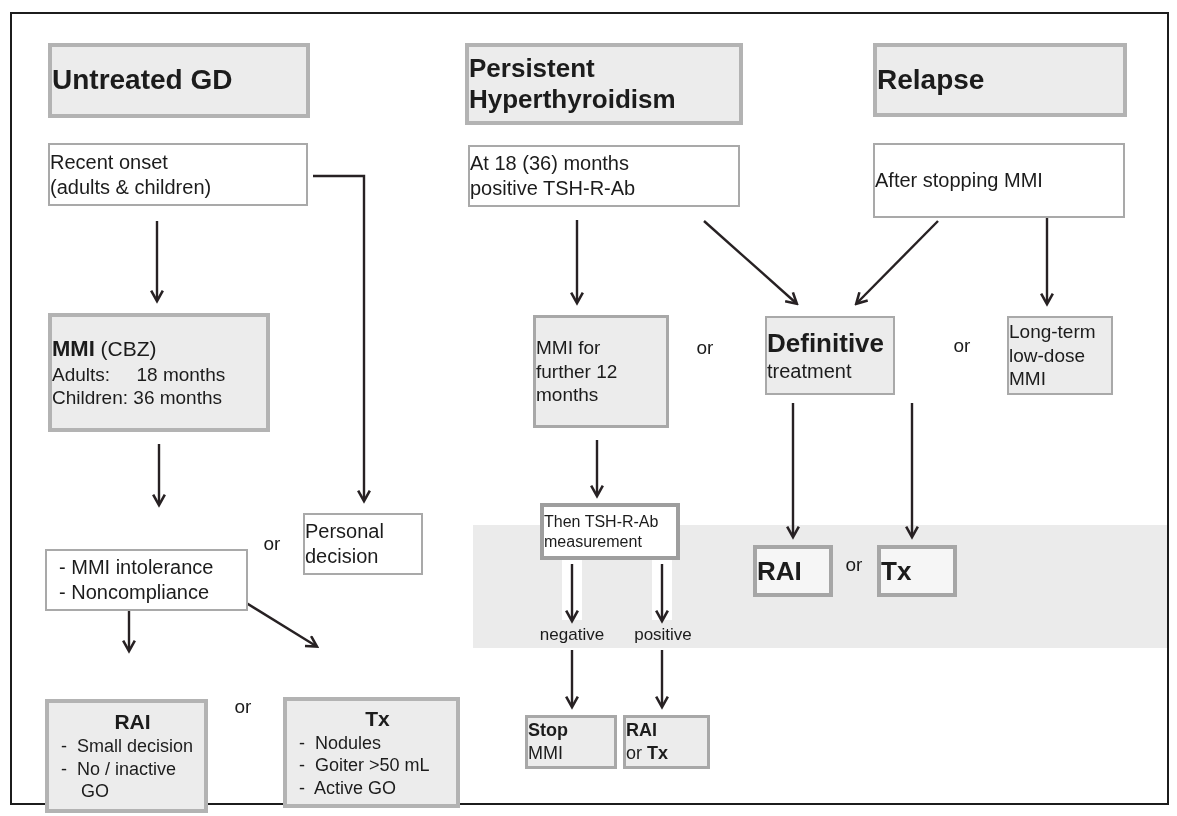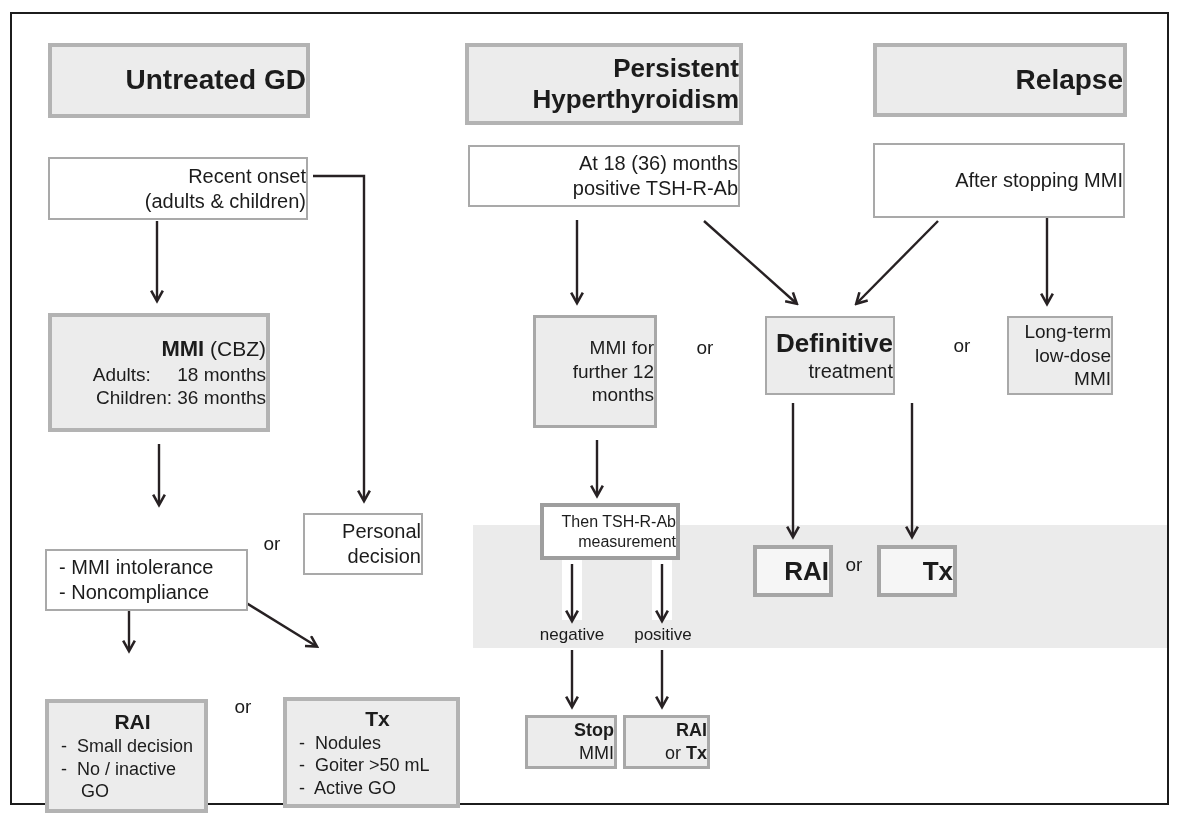--- a/index.html
+++ b/index.html
@@ -3,21 +3,21 @@
 <meta charset="utf-8">
 <style>
   html,body{margin:0;padding:0;background:#ffffff;}
   body{width:1177px;height:816px;position:relative;overflow:hidden;
        font-family:"Liberation Sans", sans-serif;color:#1c1c1c;}
   .frame{position:absolute;left:10px;top:12px;width:1159px;height:793px;
          border:2px solid #1c1c1c;box-sizing:border-box;background:#ffffff;}
   .band{position:absolute;background:#ebebeb;}
   .strip{position:absolute;background:#ffffff;}
   .box{position:absolute;box-sizing:border-box;display:flex;flex-direction:column;
-       align-items:flex-end;justify-content:center;text-align:center;line-height:1.25;}
+       align-items:flex-start;justify-content:center;text-align:center;line-height:1.25;}
   .fill-gray{background:#ececec;}
   .fill-white{background:#ffffff;}
   .fill-light{background:#f6f6f6;}
   .b-thick{border:4px solid #b3b3b3;}
   .b-med{border:3px solid #a8a8a8;}
   .b-thin{border:2px solid #a9a9a9;}
   .b-then{border:4px solid #9e9e9e;}
   .hdr{font-weight:bold;font-size:28px;line-height:1.15;}
   .hdr-sm{font-weight:bold;font-size:26px;line-height:1.2;}
   .t20{font-size:20px;}
@@ -62,21 +62,21 @@
   <line x1="572" y1="564" x2="572" y2="620" marker-end="url(#ah)"></line>
   <line x1="662" y1="564" x2="662" y2="620" marker-end="url(#ah)"></line>
   <line x1="572" y1="650" x2="572" y2="706" marker-end="url(#ah)"></line>
   <line x1="662" y1="650" x2="662" y2="706" marker-end="url(#ah)"></line>
 </svg>
 
 <div class="box fill-gray b-thick hdr" style="left:48px;top:43px;width:262px;height:75px;">
   <div>Untreated GD</div>
 </div>
 
-<div class="box fill-white b-thin t20" style="left:48px;top:157px;width:260px;height:63px;">
+<div class="box fill-white b-thin t20" style="left:48px;top:143px;width:260px;height:63px;">
   <div>Recent onset</div>
   <div>(adults &amp; children)</div>
 </div>
 
 <div class="box fill-gray b-thick" style="left:48px;top:313px;width:222px;height:119px;">
   <div style="font-size:22px;">
     <span class="bold">MMI</span><span style="font-size:21px;"> (CBZ)</span>
   </div>
   <div class="pre t19">Adults:     18 months</div>
   <div class="pre t19">Children: 36 months</div>
@@ -113,21 +113,21 @@
 <div class="box fill-gray b-thick hdr-sm" style="left:465px;top:43px;width:278px;height:82px;">
   <div>Persistent</div>
   <div>Hyperthyroidism</div>
 </div>
 
 <div class="box fill-white b-thin t20" style="left:468px;top:145px;width:272px;height:62px;">
   <div>At 18 (36) months</div>
   <div>positive TSH-R-Ab</div>
 </div>
 
-<div class="box fill-gray b-med t19" style="left:533px;top:315px;width:124px;height:113px;padding-left:36px;">
+<div class="box fill-gray b-med t19" style="left:533px;top:315px;width:136px;height:113px;">
   <div>MMI for</div>
   <div>further 12</div>
   <div>months</div>
 </div>
 
 <div class="or-label" style="left:705px;top:348px;">or</div>
 
 <div class="box fill-gray b-thin" style="left:765px;top:316px;width:130px;height:79px;">
   <div class="bold" style="font-size:26px;">Definitive</div>
   <div class="t20">treatment</div>

